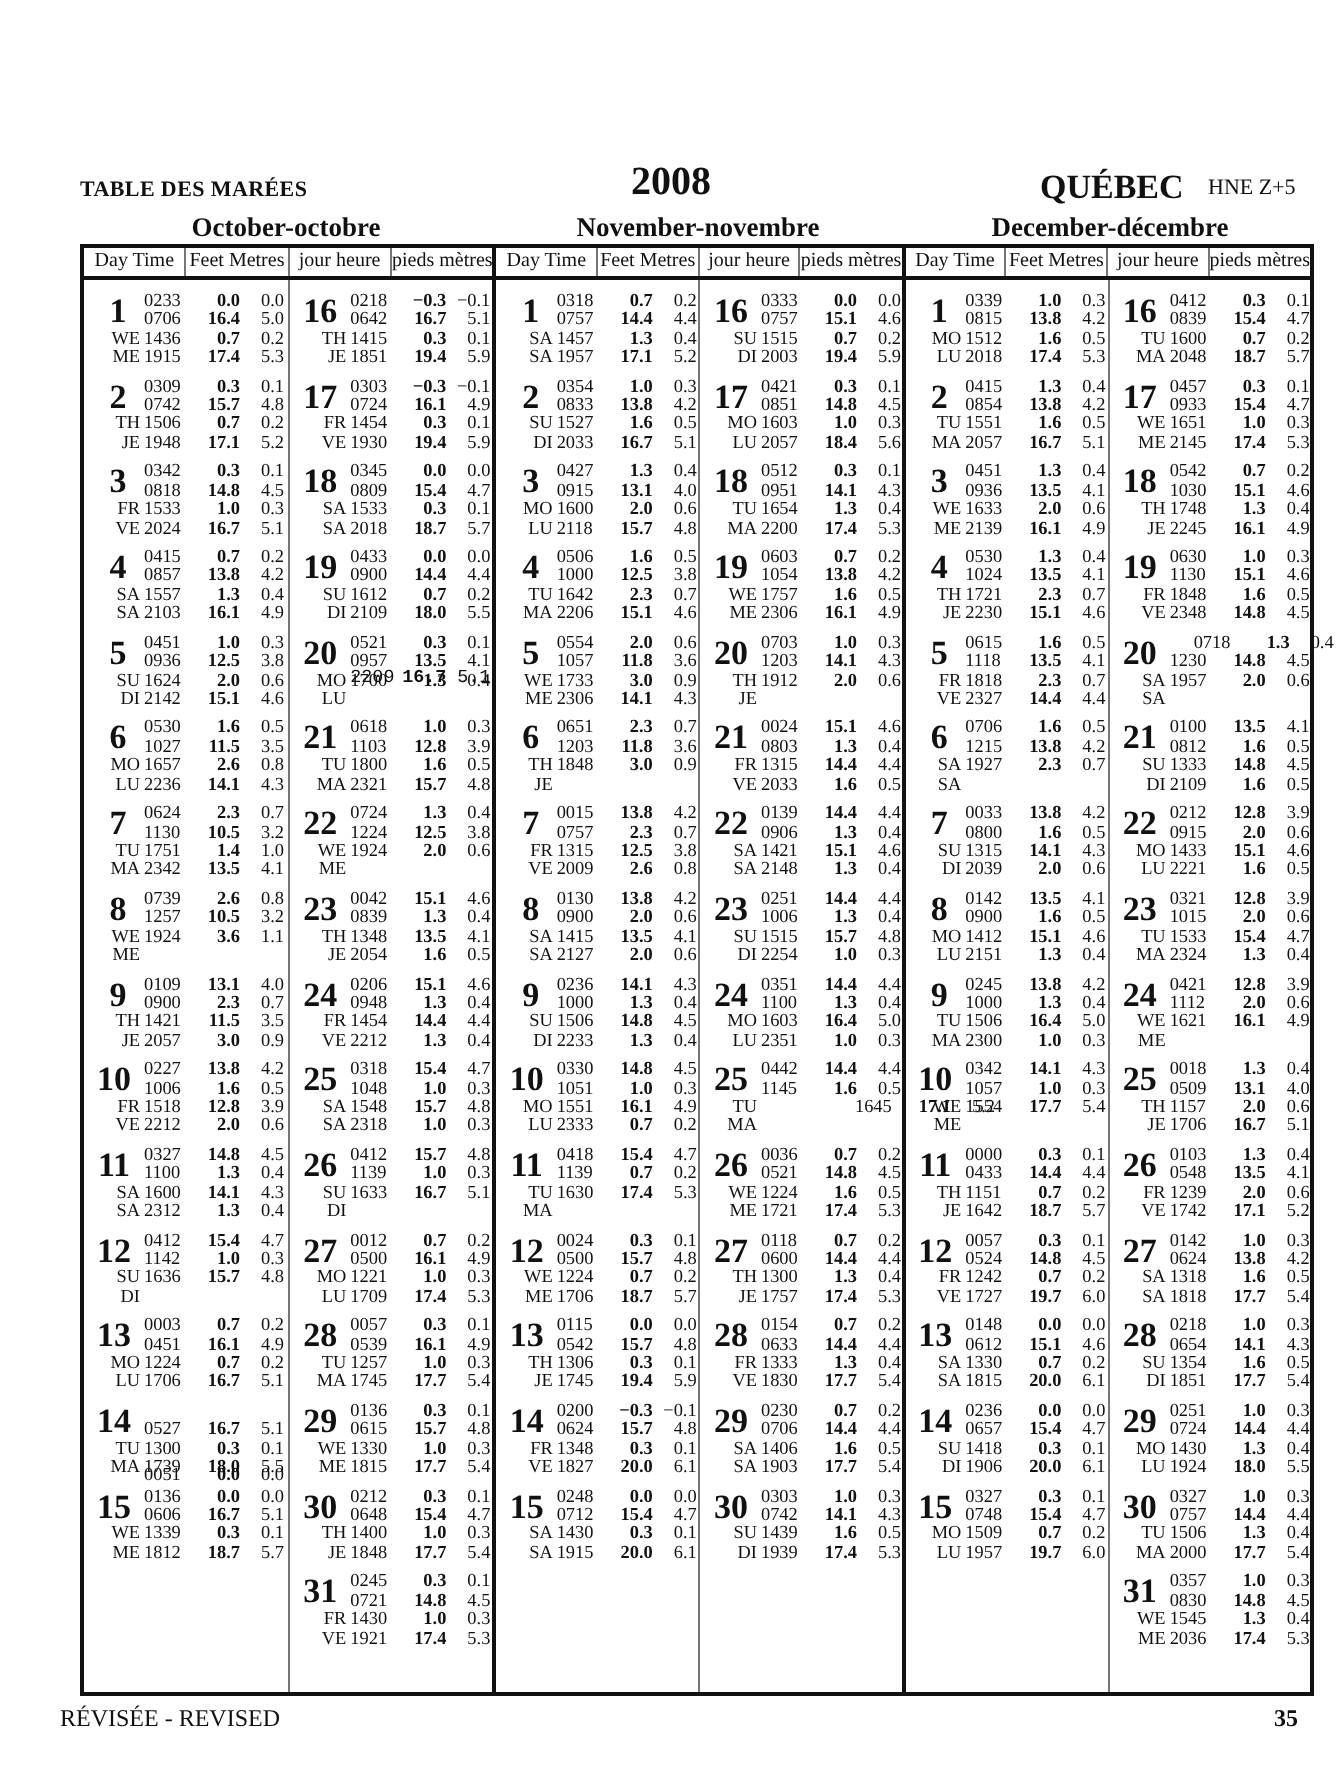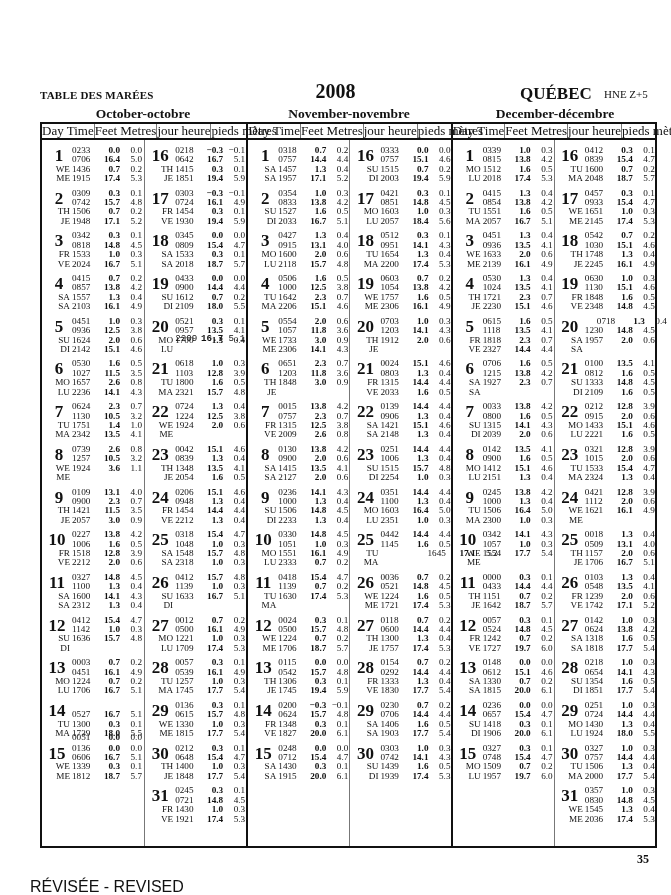--- a/index.html
+++ b/index.html
@@ -7,37 +7,37 @@
          font-family: "Liberation Serif", serif; color: #111; }
   .hdr-left { position: absolute; left: 40px; top: 89px; font-size: 11px; font-weight: bold; letter-spacing: 0.2px; }
   .hdr-year { position: absolute; left: 0; width: 671px; top: 80px; text-align: center; font-size: 20px; font-weight: bold; }
   .hdr-city { position: absolute; left: 520px; top: 84px; font-size: 17px; font-weight: bold; }
   .hdr-zone { position: absolute; left: 604px; top: 88px; font-size: 11px; }
   .month-title { position: absolute; top: 106px; font-size: 13.5px; font-weight: bold; text-align: center; }
   .table { position: absolute; left: 40px; top: 122px; width: 617px; height: 726px;
            border: 2px solid #111; box-sizing: border-box; display: flex; }
   .month { width: 33.333%; height: 100%; box-sizing: border-box; display: flex; flex-direction: column; }
   .month + .month { border-left: 2px solid #111; }
-  .col-head { display: flex; height: 14px; border-bottom: 2px solid #111; font-size: 13px; line-height: 14px; }
+  .col-head { display: flex; height: 14px; border-bottom: 2px solid #111; font-size: 10px; line-height: 14px; }
   .col-head .ch { flex: 1; text-align: center; white-space: nowrap; }
   .col-head .ch + .ch { border-left: 1px solid #777; }
   .body { flex: 1; display: flex; }
   .half { width: 50%; box-sizing: border-box; padding-top: 6px; }
   .half + .half { border-left: 1px solid #777; }
   .day { height: 42.7px; position: relative; font-size: 9.2px; line-height: 9.4px; }
   .dnum { position: absolute; left: 4px; top: 1px; font-size: 17px; font-weight: bold; line-height: 17px; width: 26px; text-align: center; }
   .dnum.two { font-size: 17px; left: 2px; }
   .dlab { position: absolute; left: 0px; width: 28px; text-align: right; }
   .dlab.en { top: 18.8px; }
   .dlab.fr { top: 28.2px; }
   .row { position: absolute; left: 30px; width: 70px; height: 9.4px; }
   .row .t { position: absolute; left: 0; width: 22px; text-align: left; }
   .row .f { position: absolute; left: 22px; width: 26px; text-align: right; font-weight: bold; }
   .row .m { position: absolute; left: 50px; width: 20px; text-align: right; }
-  .footer-left { position: absolute; left: 30px; top: 852px; font-family: Liberation Sans, sans-serif; font-size: 16px; margin-top: 26px; }
+  .footer-left { position: absolute; left: 30px; top: 852px; font-family: Liberation Serif, serif; font-size: 12px; }
   .footer-right { position: absolute; left: 637px; top: 852px; font-size: 12px; font-weight: bold; }
 </style>
 </head>
 <body>
 
 <div class="hdr-left">TABLE DES MARÉES</div>
 <div class="hdr-year">2008</div>
 <div class="hdr-city">QUÉBEC</div>
 <div class="hdr-zone">HNE Z+5</div>
 
@@ -1484,21 +1484,21 @@
           <div class="day">
             <div class="dnum two">28</div>
             <div class="dlab en">FR</div>
             <div class="dlab fr">VE</div>
             <div class="row" style="top: 0px;">
               <span class="t">0154</span>
               <span class="f">0.7</span>
               <span class="m">0.2</span>
             </div>
             <div class="row" style="top: 9.4px;">
-              <span class="t">0292</span>
+              <span class="t">0633</span>
               <span class="f">14.4</span>
               <span class="m">4.4</span>
             </div>
             <div class="row" style="top: 18.8px;">
               <span class="t">1333</span>
               <span class="f">1.3</span>
               <span class="m">0.4</span>
             </div>
             <div class="row" style="top: 28.2px;">
               <span class="t">1830</span>

